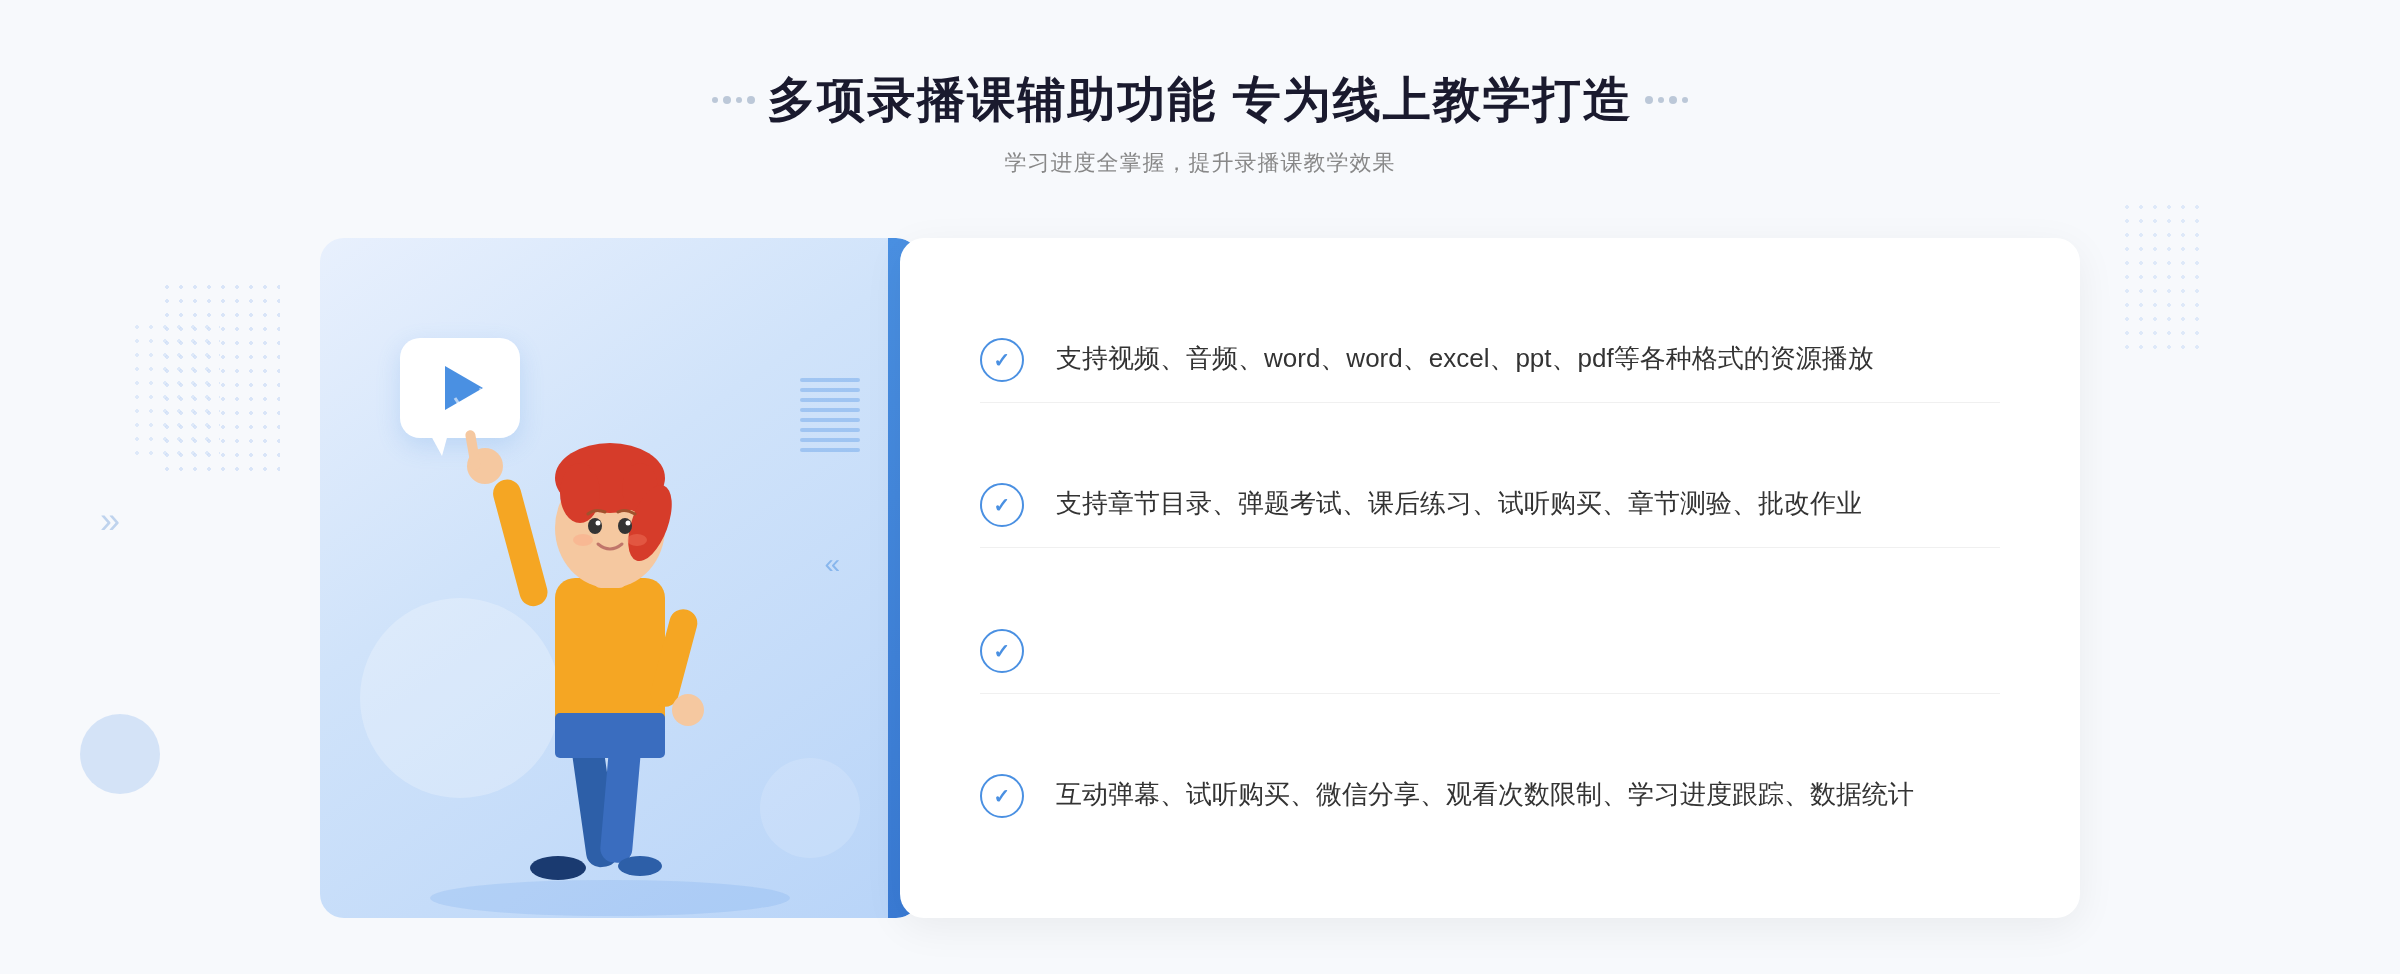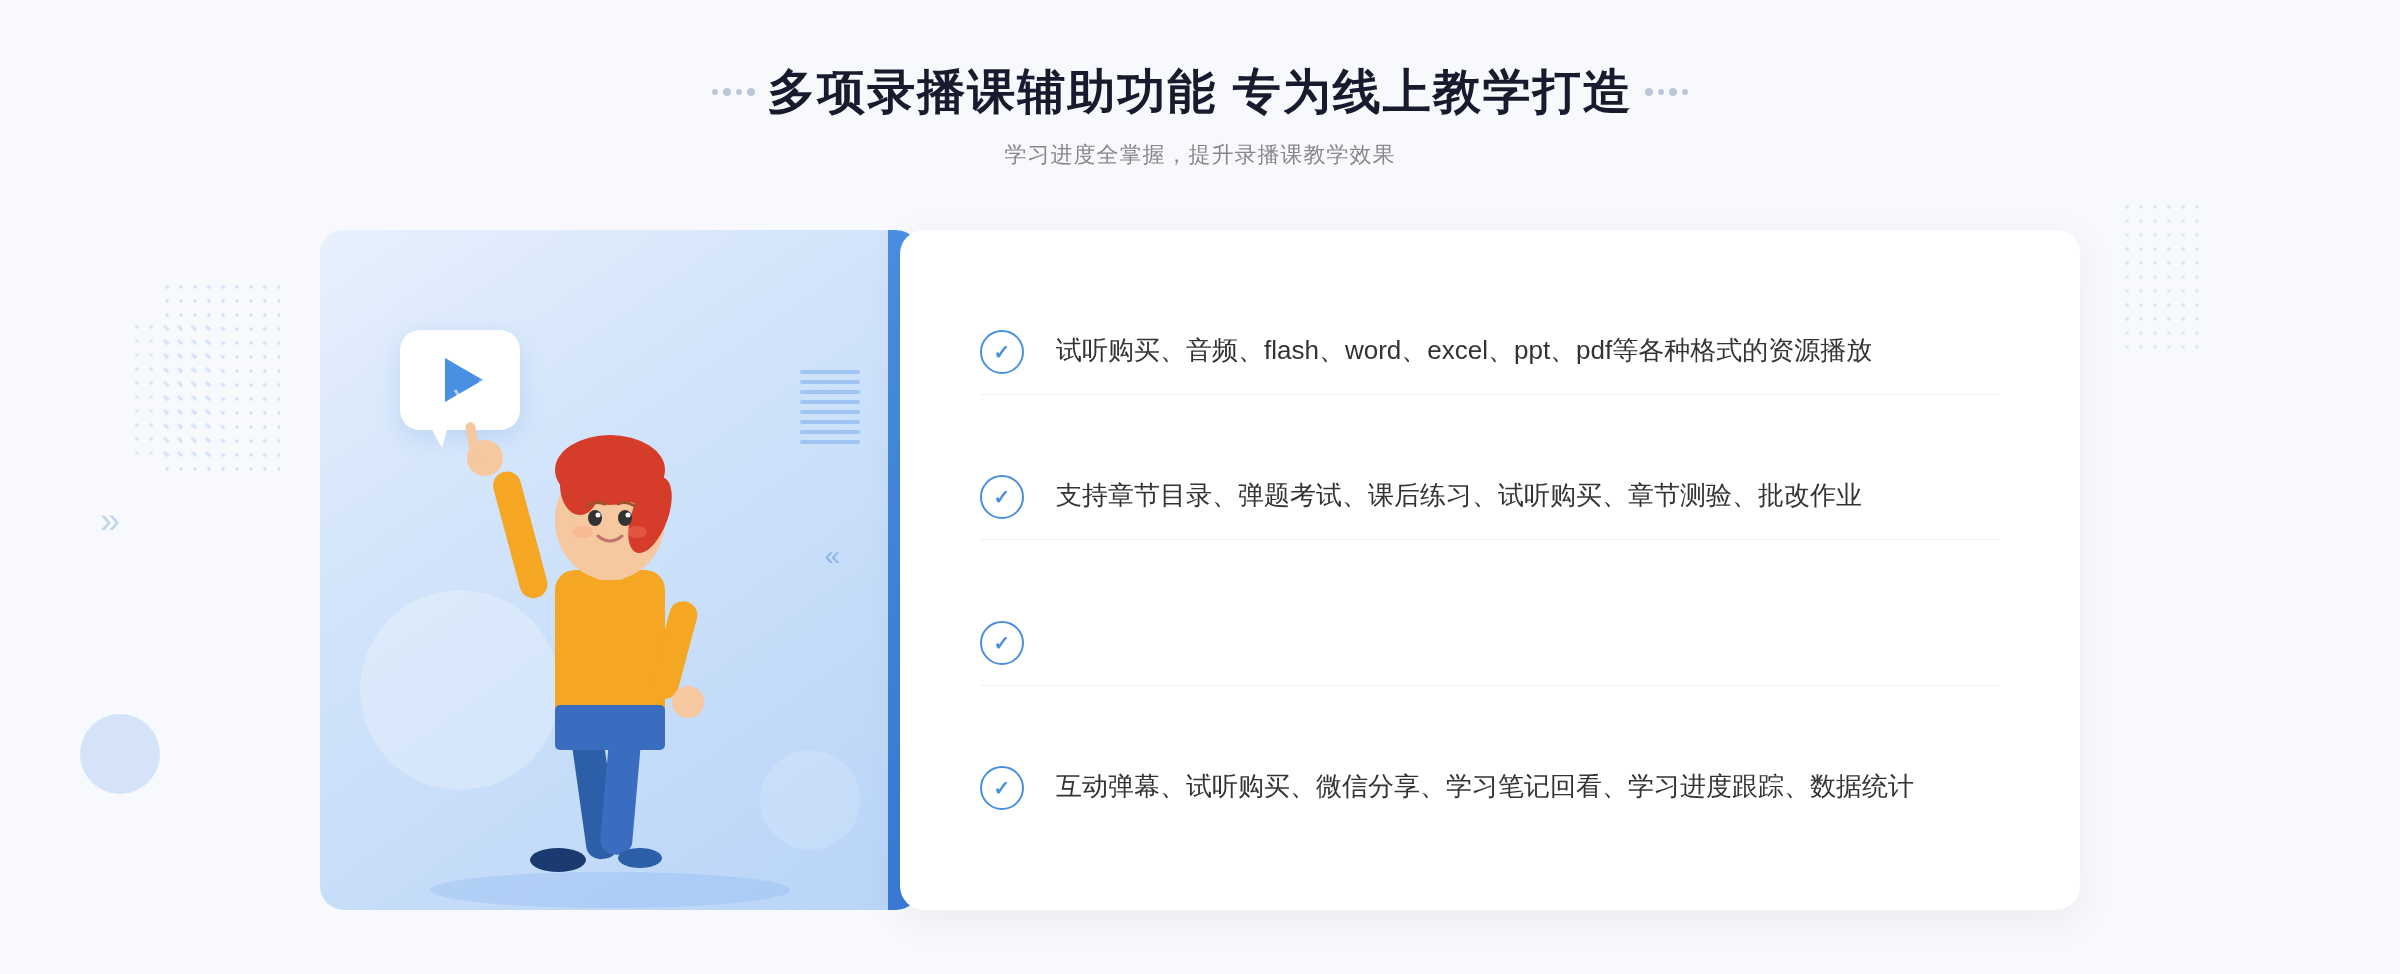--- a/index.html
+++ b/index.html
@@ -66,20 +66,21 @@
     }
 
     .header-title {
       font-size: 48px;
       font-weight: 700;
       color: #1a1a2e;
       letter-spacing: 2px;
       display: flex;
       align-items: center;
       gap: 12px;
+      margin-top: 8px;
     }
 
     .header-dots {
       display: flex;
       gap: 5px;
       align-items: center;
     }
 
     .header-dot {
       width: 6px;
@@ -417,37 +418,37 @@
       </svg>
     </div>
 
     <div class="features-card">
 
       <div id="features-list" style="display: flex; flex-direction: column; justify-content: space-around; height: 100%;">
           <div class="feature-item">
             <div class="check-circle">
               <span class="check-mark">✓</span>
             </div>
-            <div class="feature-text">试听购买、音频、flash、word、excel、ppt、pdf等各种格式的资源播放</div>
+            <div class="feature-text">支持视频、音频、word、word、excel、ppt、pdf等各种格式的资源播放</div>
           </div>
           <div class="feature-item">
             <div class="check-circle">
               <span class="check-mark">✓</span>
             </div>
             <div class="feature-text">支持章节目录、弹题考试、课后练习、试听购买、章节测验、批改作业</div>
           </div>
           <div class="feature-item">
             <div class="check-circle">
               <span class="check-mark">✓</span>
             </div>
           </div>
           <div class="feature-item">
             <div class="check-circle">
               <span class="check-mark">✓</span>
             </div>
-            <div class="feature-text">互动弹幕、试听购买、微信分享、学习笔记回看、学习进度跟踪、数据统计</div>
+            <div class="feature-text">互动弹幕、试听购买、微信分享、观看次数限制、学习进度跟踪、数据统计</div>
           </div>
         </div>
 
     </div>
   </div>
 
 </div>
 
 </body></html>

